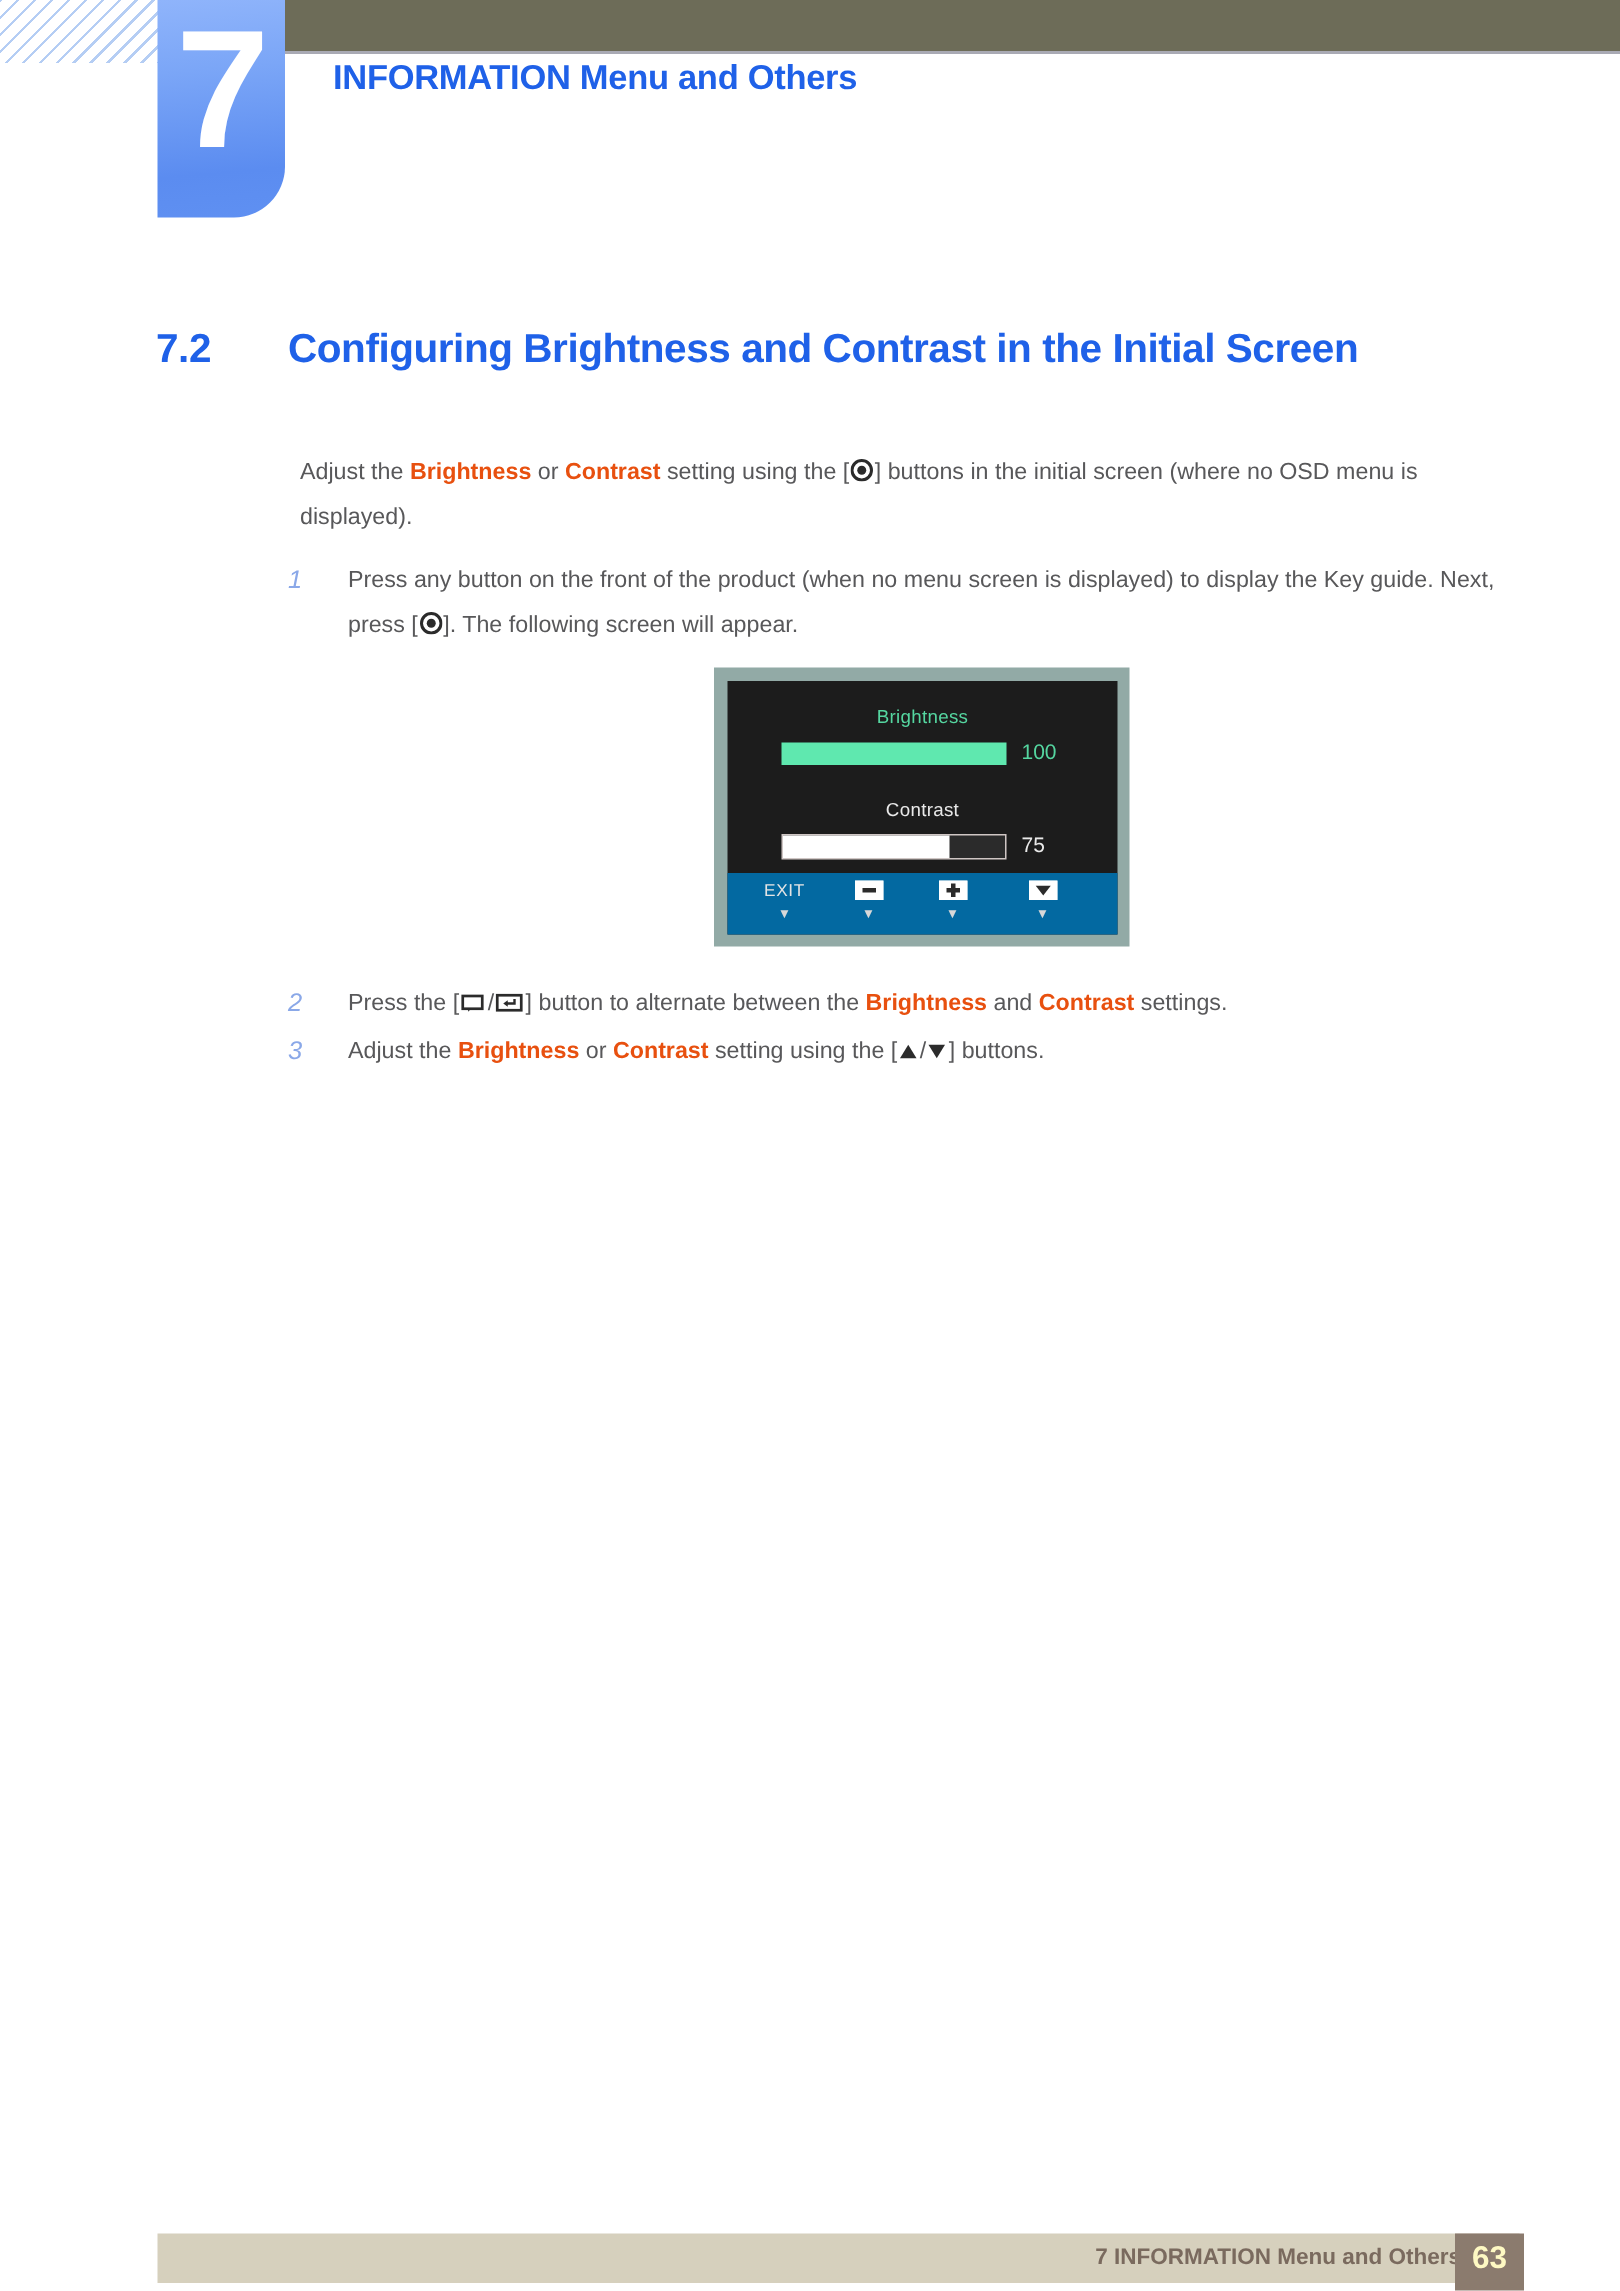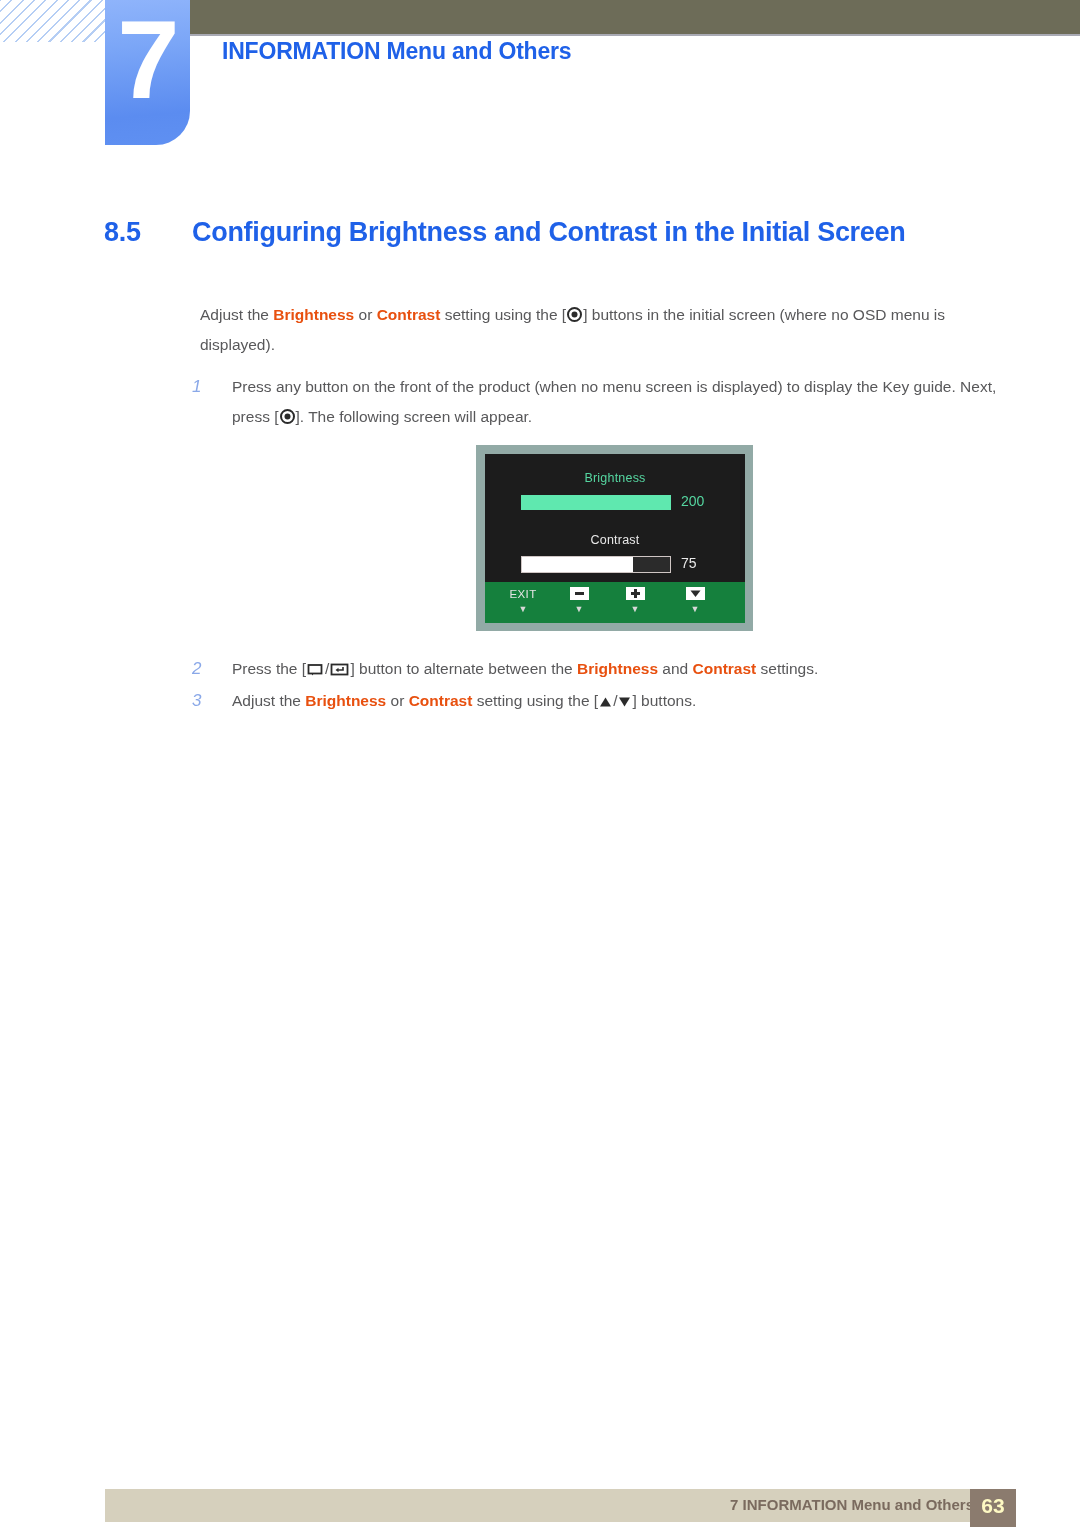--- a/index.html
+++ b/index.html
@@ -223,21 +223,21 @@
   .bar-value.green { color: #55d6a0; }
   .bar-value.white { color: #e9e9e9; }
 
   
   .osd-toolbar {
     position: absolute;
     left: 0;
     right: 0;
     bottom: 0;
     height: 41px;
-    background: #15803d;
+    background: #0369a1;
   }
   .osd-tool {
     position: absolute;
     top: 5px;
     width: 56px;
     text-align: center;
   }
   .osd-tool.t0 { left: 10px; }
   .osd-tool.t1 { left: 66px; }
   .osd-tool.t2 { left: 122px; }
@@ -304,21 +304,21 @@
 <div class="header-bar"></div>
 <div class="header-rule"></div>
 
 <div class="chapter-tab">
   <div class="chapter-number">7</div>
 </div>
 
 <div class="chapter-title">INFORMATION Menu and Others</div>
 
 <div class="section-heading">
-  <span class="sec-num">8.5</span><span>Configuring Brightness and Contrast in the Initial Screen</span>
+  <span class="sec-num">7.2</span><span>Configuring Brightness and Contrast in the Initial Screen</span>
 </div>
 
 <div class="content">
 
   <p class="para">
     <span>Adjust the </span><span class="kw">Brightness</span><span> or </span><span class="kw">Contrast</span><span> setting using the [</span><span class="glyph"><svg width="15" height="15" viewBox="0 0 15 15">
           <circle cx="7.5" cy="7.5" r="6.5" fill="none" stroke="#2b2b2b" stroke-width="2"></circle>
           <circle cx="7.5" cy="7.5" r="3" fill="#2b2b2b"></circle>
         </svg></span><span>] buttons in the initial screen (where no OSD menu is displayed).</span>
   </p>
@@ -360,21 +360,21 @@
 </div>
 
 <div class="osd">
   <div class="osd-inner">
 
     <div class="osd-label brightness">Brightness</div>
     <div class="osd-barrow b1">
       <div class="bar-track green">
         <div class="bar-green-fill" id="bfill" style="width: 100%;"></div>
       </div>
-      <div class="bar-value green">200</div>
+      <div class="bar-value green">100</div>
     </div>
 
     <div class="osd-label contrast">Contrast</div>
     <div class="osd-barrow b2">
       <div class="bar-track white">
         <div class="bar-white-fill" id="cfill" style="width: 75%;"></div>
       </div>
       <div class="bar-value white">75</div>
     </div>
 

